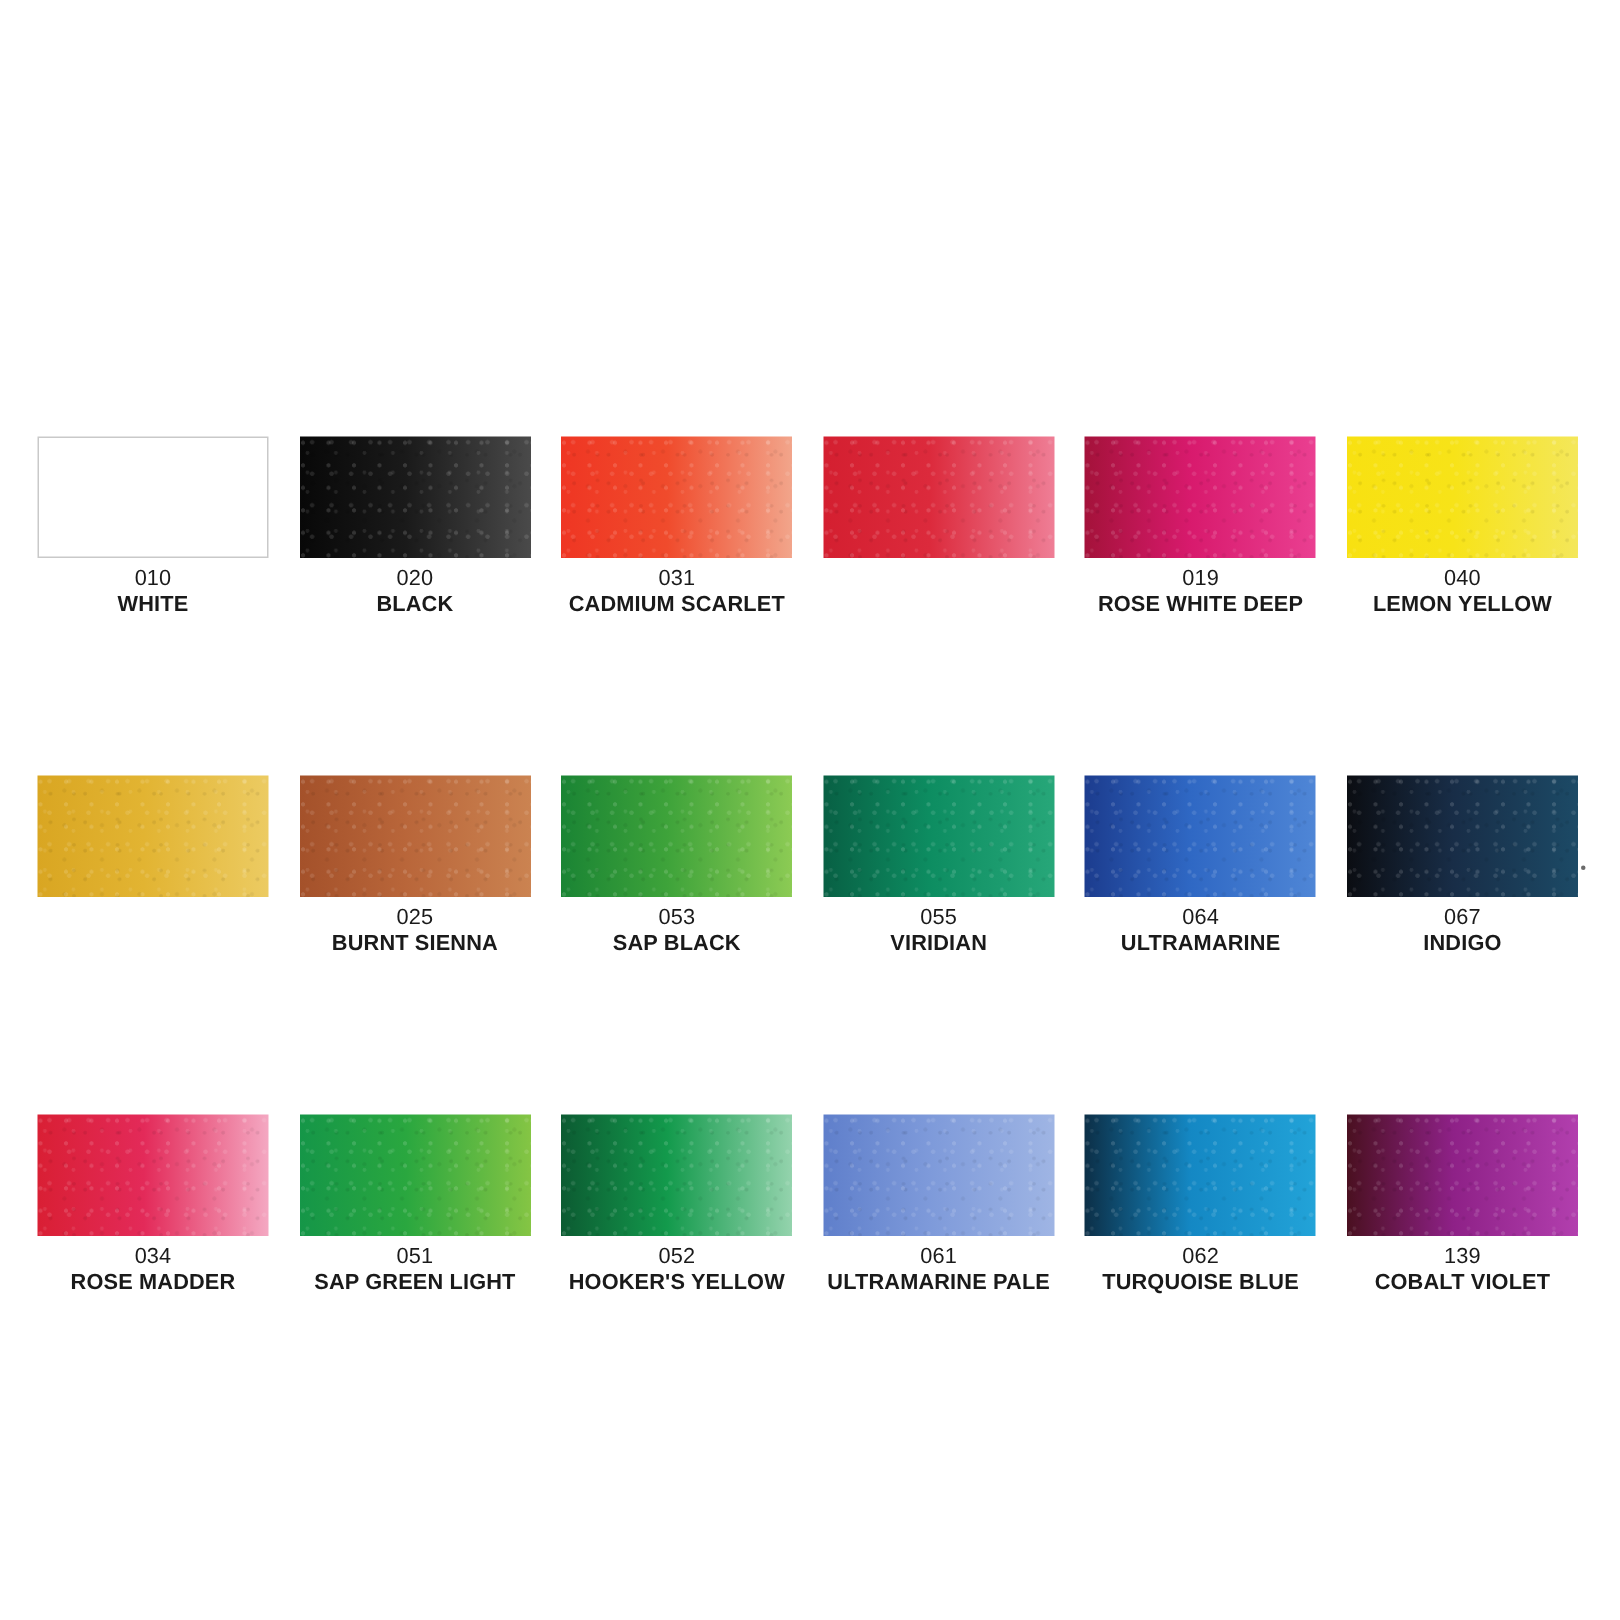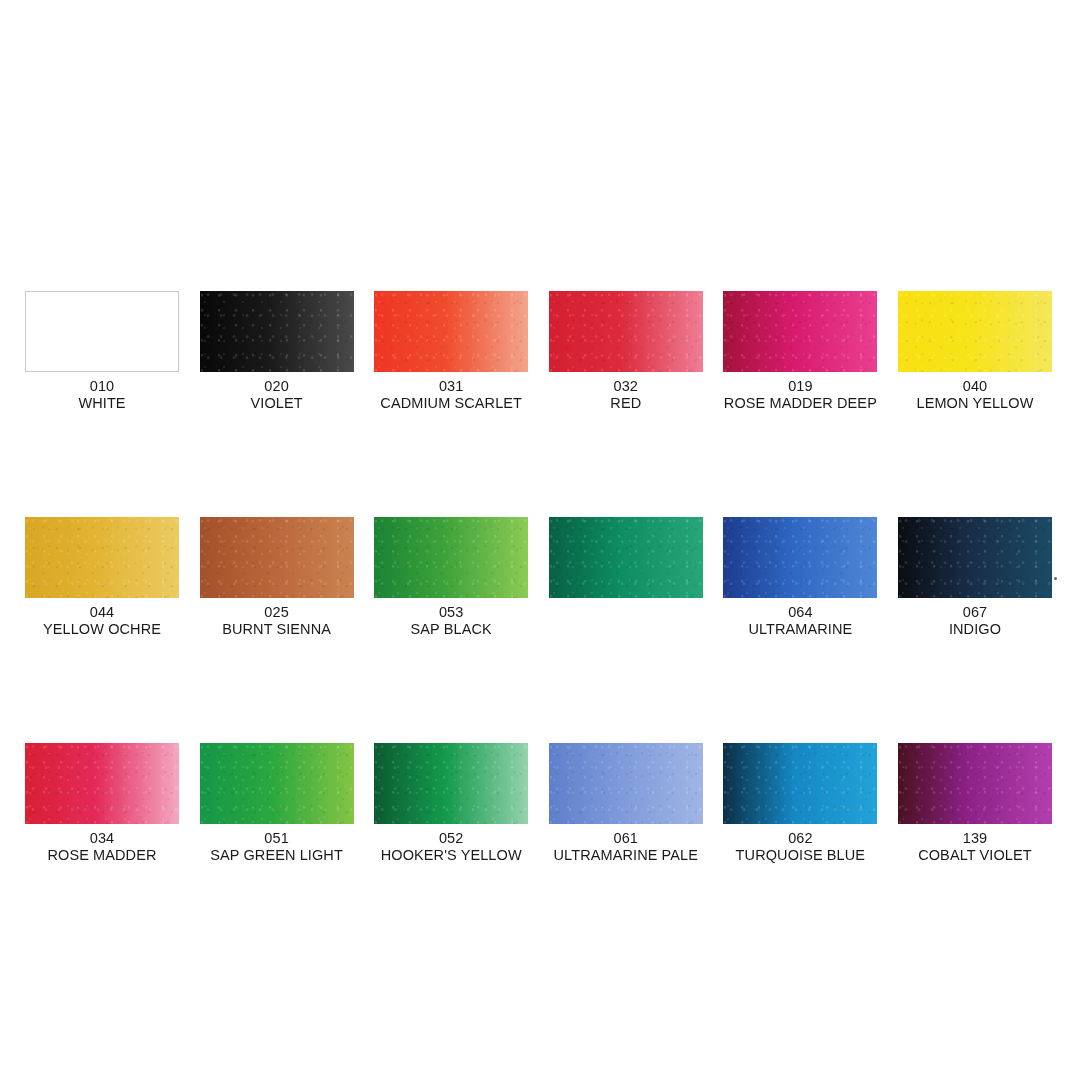--- a/index.html
+++ b/index.html
@@ -84,20 +84,21 @@
     font-size: 14.5px;
     letter-spacing: 0.1px;
     display: block;
   }
 
   .swatch-name {
     font-size: 14.5px;
     letter-spacing: 0.1px;
     display: block;
     white-space: nowrap;
+    font-weight: bold;
   }
 
   .speck {
     position: absolute;
     left: 1054px;
     top: 577px;
     width: 3px;
     height: 3px;
     background: #6b6b6b;
     border-radius: 50%;
@@ -113,76 +114,72 @@
           <div class="swatch-chip outlined" style="background: linear-gradient(to right, rgb(255, 255, 255) 0%, rgb(255, 255, 255) 46%, rgb(255, 255, 255) 100%);"></div>
           <div class="swatch-labels">
             <span class="swatch-code">010</span>
             <span class="swatch-name">WHITE</span>
           </div>
         </div>
         <div class="swatch-cell">
           <div class="swatch-chip painted" style="background: linear-gradient(to right, rgb(8, 8, 8) 0%, rgb(26, 26, 26) 46%, rgb(74, 74, 74) 100%);"></div>
           <div class="swatch-labels">
             <span class="swatch-code">020</span>
-            <span class="swatch-name">VIOLET</span>
+            <span class="swatch-name">BLACK</span>
           </div>
         </div>
         <div class="swatch-cell">
           <div class="swatch-chip painted" style="background: linear-gradient(to right, rgb(239, 54, 35) 0%, rgb(240, 75, 44) 46%, rgb(242, 165, 139) 100%);"></div>
           <div class="swatch-labels">
             <span class="swatch-code">031</span>
             <span class="swatch-name">CADMIUM SCARLET</span>
           </div>
         </div>
         <div class="swatch-cell">
           <div class="swatch-chip painted" style="background: linear-gradient(to right, rgb(212, 31, 48) 0%, rgb(220, 42, 60) 46%, rgb(239, 126, 150) 100%);"></div>
-          <div class="swatch-labels">
-            <span class="swatch-code">032</span>
-            <span class="swatch-name">RED</span>
-          </div>
         </div>
         <div class="swatch-cell">
           <div class="swatch-chip painted" style="background: linear-gradient(to right, rgb(164, 18, 58) 0%, rgb(216, 26, 109) 46%, rgb(234, 63, 145) 100%);"></div>
           <div class="swatch-labels">
             <span class="swatch-code">019</span>
-            <span class="swatch-name">ROSE MADDER DEEP</span>
+            <span class="swatch-name">ROSE WHITE DEEP</span>
           </div>
         </div>
         <div class="swatch-cell">
           <div class="swatch-chip painted" style="background: linear-gradient(to right, rgb(248, 225, 17) 0%, rgb(247, 227, 24) 46%, rgb(244, 231, 90) 100%);"></div>
           <div class="swatch-labels">
             <span class="swatch-code">040</span>
             <span class="swatch-name">LEMON YELLOW</span>
           </div>
         </div>
       </div>
       <div class="swatch-row">
         <div class="swatch-cell">
           <div class="swatch-chip painted" style="background: linear-gradient(to right, rgb(217, 166, 34) 0%, rgb(226, 180, 50) 46%, rgb(236, 203, 98) 100%);"></div>
-          <div class="swatch-labels">
-            <span class="swatch-code">044</span>
-            <span class="swatch-name">YELLOW OCHRE</span>
-          </div>
         </div>
         <div class="swatch-cell">
           <div class="swatch-chip painted" style="background: linear-gradient(to right, rgb(164, 81, 42) 0%, rgb(185, 102, 58) 46%, rgb(203, 131, 81) 100%);"></div>
           <div class="swatch-labels">
             <span class="swatch-code">025</span>
             <span class="swatch-name">BURNT SIENNA</span>
           </div>
         </div>
         <div class="swatch-cell">
           <div class="swatch-chip painted" style="background: linear-gradient(to right, rgb(26, 132, 52) 0%, rgb(62, 163, 58) 46%, rgb(140, 203, 84) 100%);"></div>
           <div class="swatch-labels">
             <span class="swatch-code">053</span>
             <span class="swatch-name">SAP BLACK</span>
           </div>
         </div>
         <div class="swatch-cell">
           <div class="swatch-chip painted" style="background: linear-gradient(to right, rgb(8, 96, 68) 0%, rgb(13, 141, 97) 46%, rgb(39, 167, 121) 100%);"></div>
+          <div class="swatch-labels">
+            <span class="swatch-code">055</span>
+            <span class="swatch-name">VIRIDIAN</span>
+          </div>
         </div>
         <div class="swatch-cell">
           <div class="swatch-chip painted" style="background: linear-gradient(to right, rgb(28, 60, 142) 0%, rgb(47, 104, 196) 46%, rgb(79, 134, 214) 100%);"></div>
           <div class="swatch-labels">
             <span class="swatch-code">064</span>
             <span class="swatch-name">ULTRAMARINE</span>
           </div>
         </div>
         <div class="swatch-cell">
           <div class="swatch-chip painted" style="background: linear-gradient(to right, rgb(11, 13, 18) 0%, rgb(24, 45, 71) 46%, rgb(28, 74, 102) 100%);"></div>

